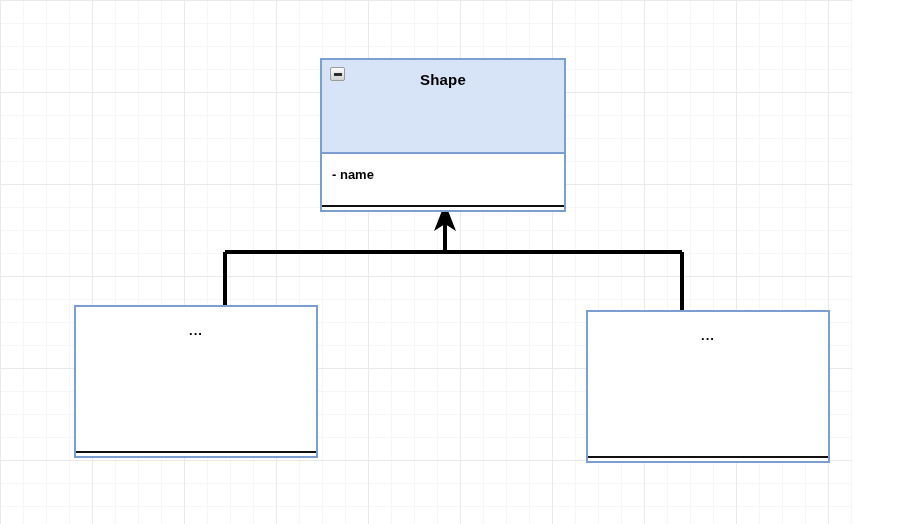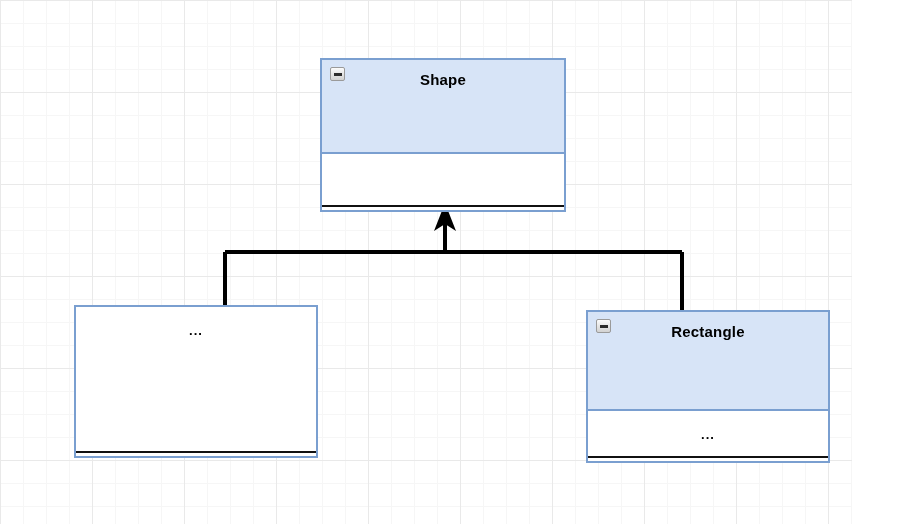--- a/index.html
+++ b/index.html
@@ -152,37 +152,32 @@
   </svg>
 
   <div class="uml-class" id="class-shape">
     <div class="uml-header">
       <span class="collapse-icon">
         <span class="bar"></span>
       </span>
       <span class="uml-title">Shape</span>
     </div>
     <div class="uml-compartment">
+      <div class="uml-member">- name</div>
       <div class="uml-footer-rule"></div>
     </div>
   </div>
 
   <div class="uml-class" id="class-circle">
     <div class="uml-compartment">
       <div class="uml-member center">...</div>
       <div class="uml-footer-rule"></div>
     </div>
   </div>
 
   <div class="uml-class" id="class-rectangle">
-    <div class="uml-header">
-      <span class="collapse-icon">
-        <span class="bar"></span>
-      </span>
-      <span class="uml-title">Rectangle</span>
-    </div>
     <div class="uml-compartment">
       <div class="uml-member center">...</div>
       <div class="uml-footer-rule"></div>
     </div>
   </div>
 
 </div>
 
 </body></html>

